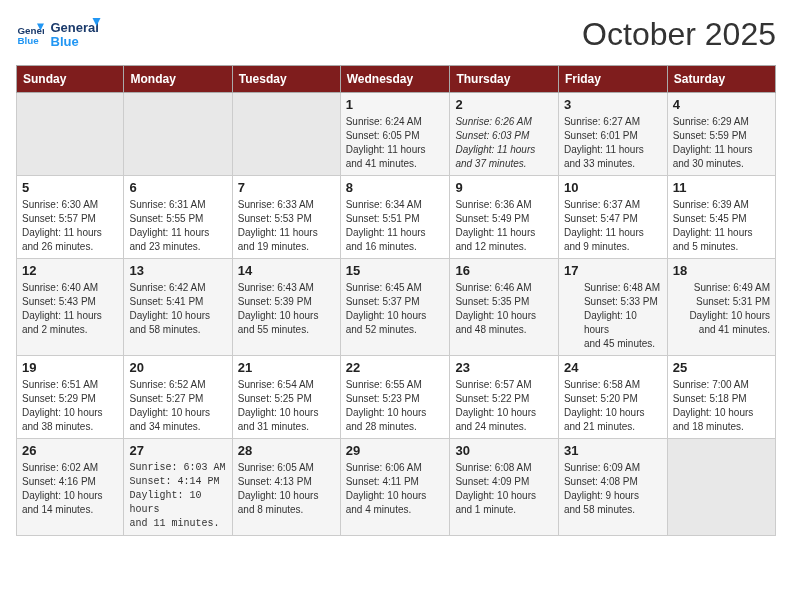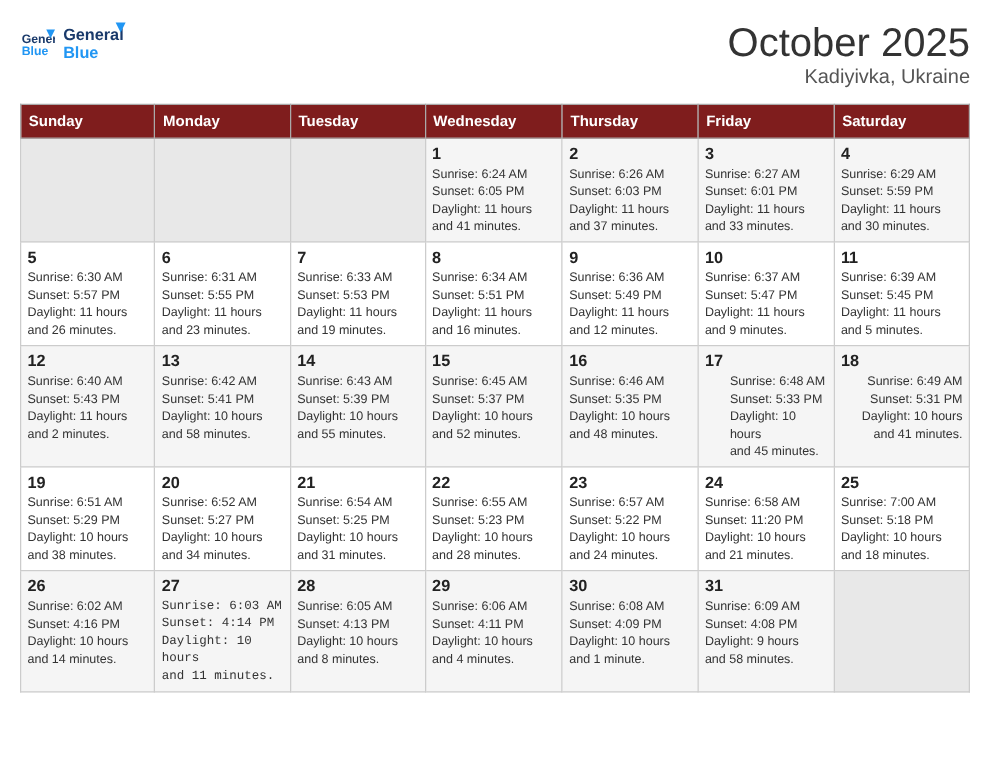--- a/index.html
+++ b/index.html
@@ -96,21 +96,20 @@
         <svg viewBox="0 0 50 35" width="55" height="35">
           <text x="0" y="16" font-size="13" font-weight="bold" fill="#1a3a6b" font-family="Arial">General</text>
           <text x="0" y="30" font-size="13" font-weight="bold" fill="#2196f3" font-family="Arial">Blue</text>
           <polygon points="42,2 50,2 46,10" fill="#2196f3"></polygon>
         </svg>
       </div>
     </div>
   </div>
   <div class="title-block">
     <div class="month-title">October 2025</div>
-    <div class="location-title">Kadiyivka, Ukraine</div>
   </div>
 </div>
 
 <table class="calendar">
   <thead>
     <tr id="weekday-header">
     <th>Sunday</th>
         <th>Monday</th>
         <th>Tuesday</th>
         <th>Wednesday</th>
@@ -126,21 +125,21 @@
         <td class="empty-cell"></td>
         <td>
           <div class="day-number">1</div>
           <div class="day-info" style="white-space: pre-line;">Sunrise: 6:24 AM
 Sunset: 6:05 PM
 Daylight: 11 hours
 and 41 minutes.</div>
         </td>
         <td>
           <div class="day-number">2</div>
-          <div class="day-info" style="white-space: pre-line;">Sunrise: 6:26 AM
+          <div class="day-info" style="white-space: pre-line; font-style: italic;">Sunrise: 6:26 AM
 Sunset: 6:03 PM
 Daylight: 11 hours
 and 37 minutes.</div>
         </td>
         <td>
           <div class="day-number">3</div>
           <div class="day-info" style="white-space: pre-line;">Sunrise: 6:27 AM
 Sunset: 6:01 PM
 Daylight: 11 hours
 and 33 minutes.</div>
@@ -287,21 +286,21 @@
         <td>
           <div class="day-number">23</div>
           <div class="day-info" style="white-space: pre-line;">Sunrise: 6:57 AM
 Sunset: 5:22 PM
 Daylight: 10 hours
 and 24 minutes.</div>
         </td>
         <td>
           <div class="day-number">24</div>
           <div class="day-info" style="white-space: pre-line;">Sunrise: 6:58 AM
-Sunset: 11:20 PM
+Sunset: 5:20 PM
 Daylight: 10 hours
 and 21 minutes.</div>
         </td>
         <td>
           <div class="day-number">25</div>
           <div class="day-info" style="white-space: pre-line;">Sunrise: 7:00 AM
 Sunset: 5:18 PM
 Daylight: 10 hours
 and 18 minutes.</div>
         </td>

